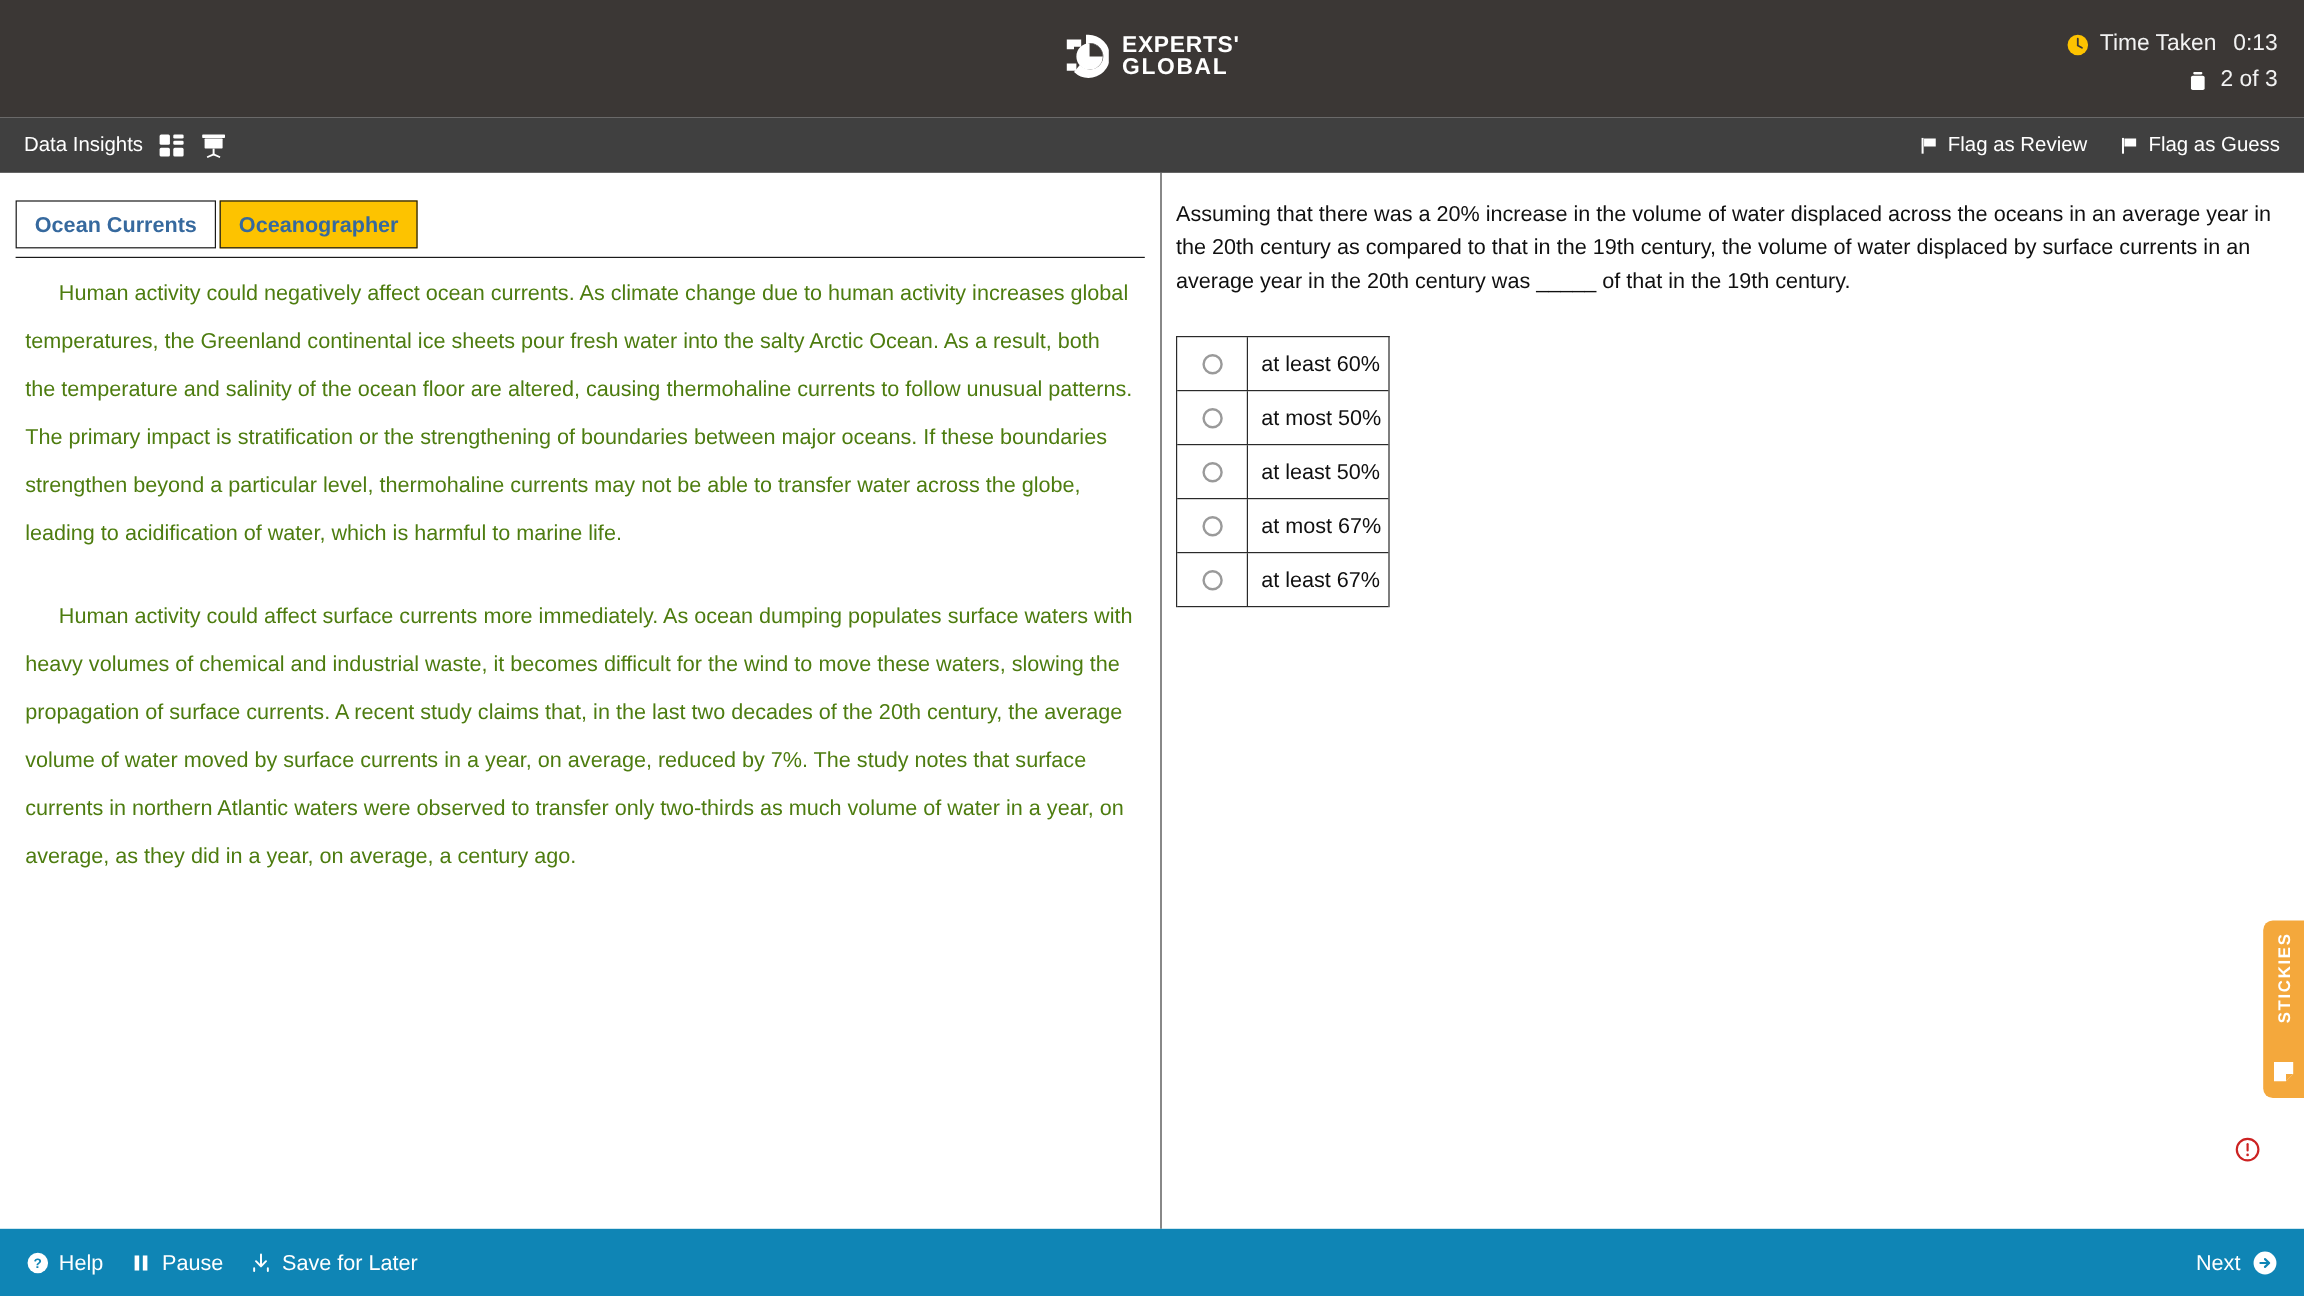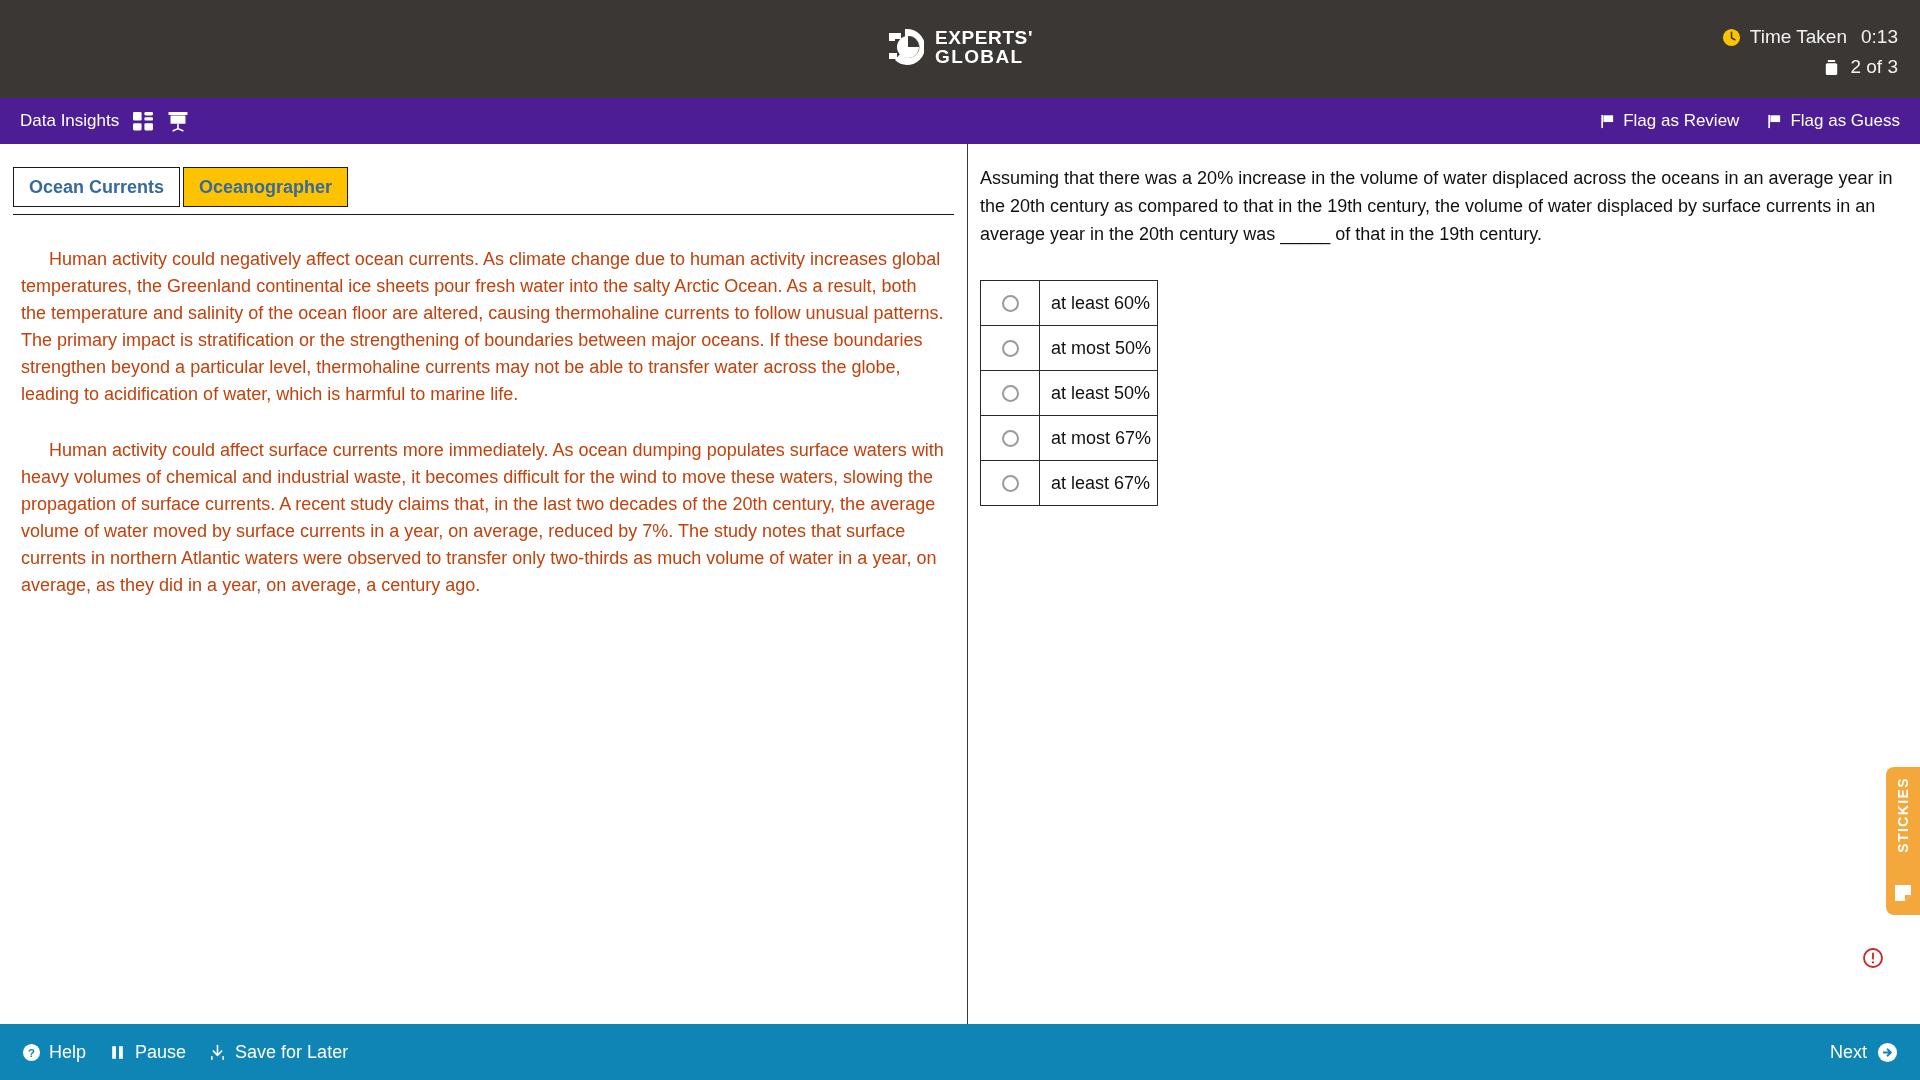--- a/index.html
+++ b/index.html
@@ -36,21 +36,21 @@
     display: flex; align-items: center; justify-content: flex-end;
     gap: 9px; height: 30px; font-size: 19px; color: #f2f2f2;
   }
   .status-row .val { min-width: 42px; text-align: right; }
   .clock-icon { width: 19px; height: 19px; display: block; }
   .stack-icon { width: 19px; height: 19px; display: block; }
 
   
   .toolbar {
     position: absolute; left: 0; top: 98px; width: 1920px; height: 46px;
-    background: #4c1d95; color: #ffffff;
+    background: #404040; color: #ffffff;
   }
   .toolbar-left {
     position: absolute; left: 20px; top: 0; height: 46px;
     display: flex; align-items: center; gap: 13px;
   }
   .toolbar-left .section-name { font-size: 17px; }
   .tb-icon { width: 22px; height: 22px; display: block; cursor: pointer; }
   .toolbar-right {
     position: absolute; right: 20px; top: 0; height: 46px;
     display: flex; align-items: center; gap: 28px;
@@ -79,22 +79,22 @@
     color: #36699e; font-weight: bold; font-size: 18px;
     padding: 9px 15px 9px 15px; cursor: pointer; white-space: nowrap;
     line-height: 20px;
   }
   .tab.active { background: #fdc300; color: #36699e; }
   .tabs-rule {
     position: absolute; left: 13px; top: 70px; width: 941px; height: 1px;
     background: #1a1a1a;
   }
   .passage {
-    position: absolute; left: 21px; top: 102px; width: 925px;
-    font-size: 18px; line-height: 27px; color: #c2410c;
+    position: absolute; left: 21px; top: 80px; width: 925px;
+    font-size: 18px; line-height: 40px; color: #4d7c0f;
   }
   .passage p { text-indent: 28px; margin-bottom: 29px; }
 
   
   .right-panel { position: absolute; left: 968px; top: 0; width: 952px; height: 880px; }
   .question {
     position: absolute; left: 12px; top: 20px; width: 920px;
     font-size: 18px; line-height: 28px; color: #101010;
   }
   .options {

